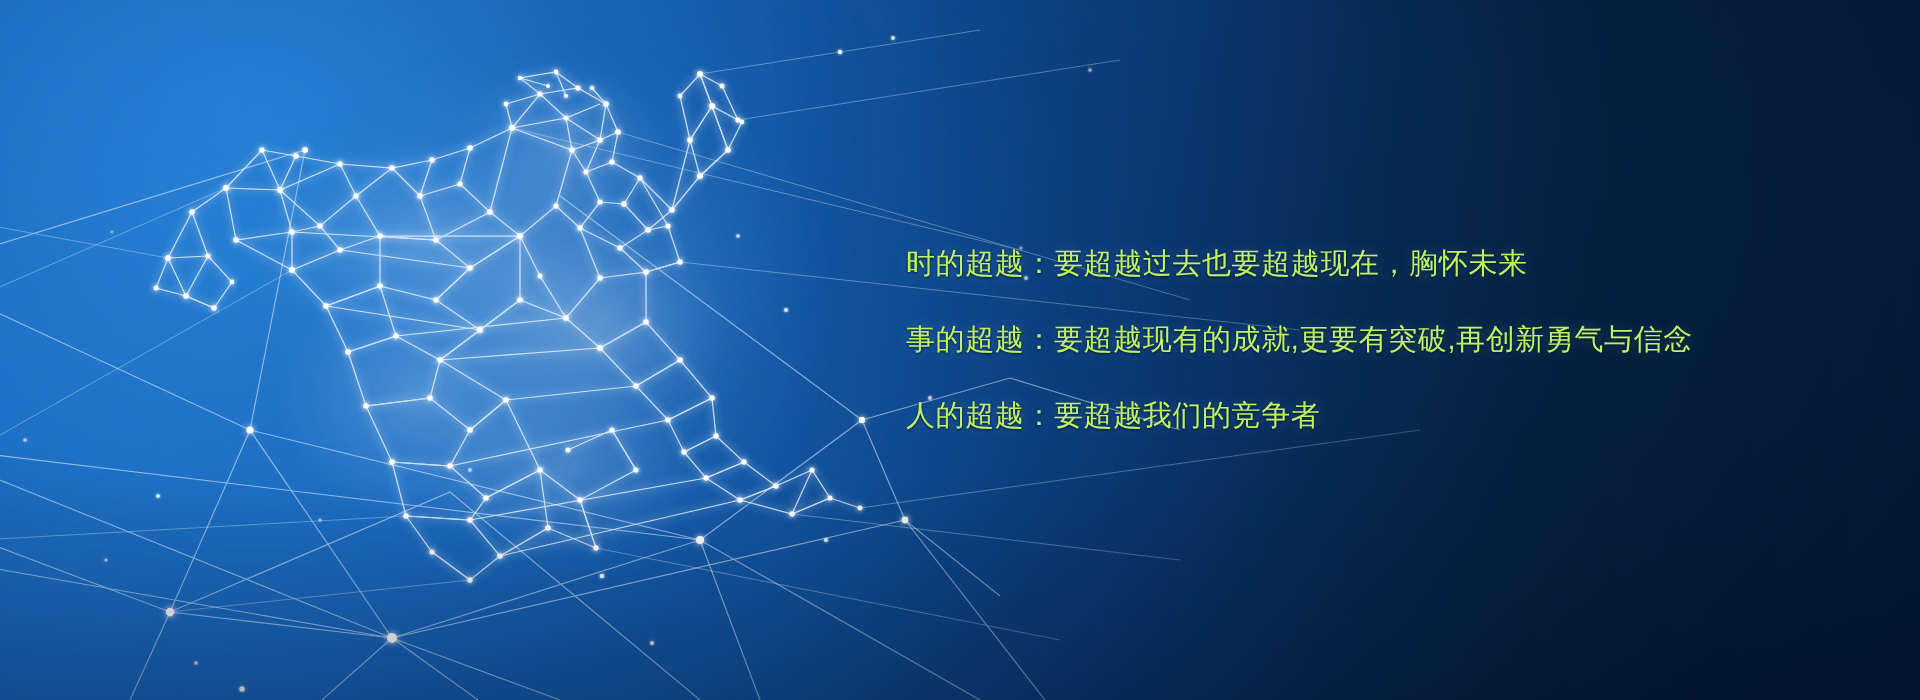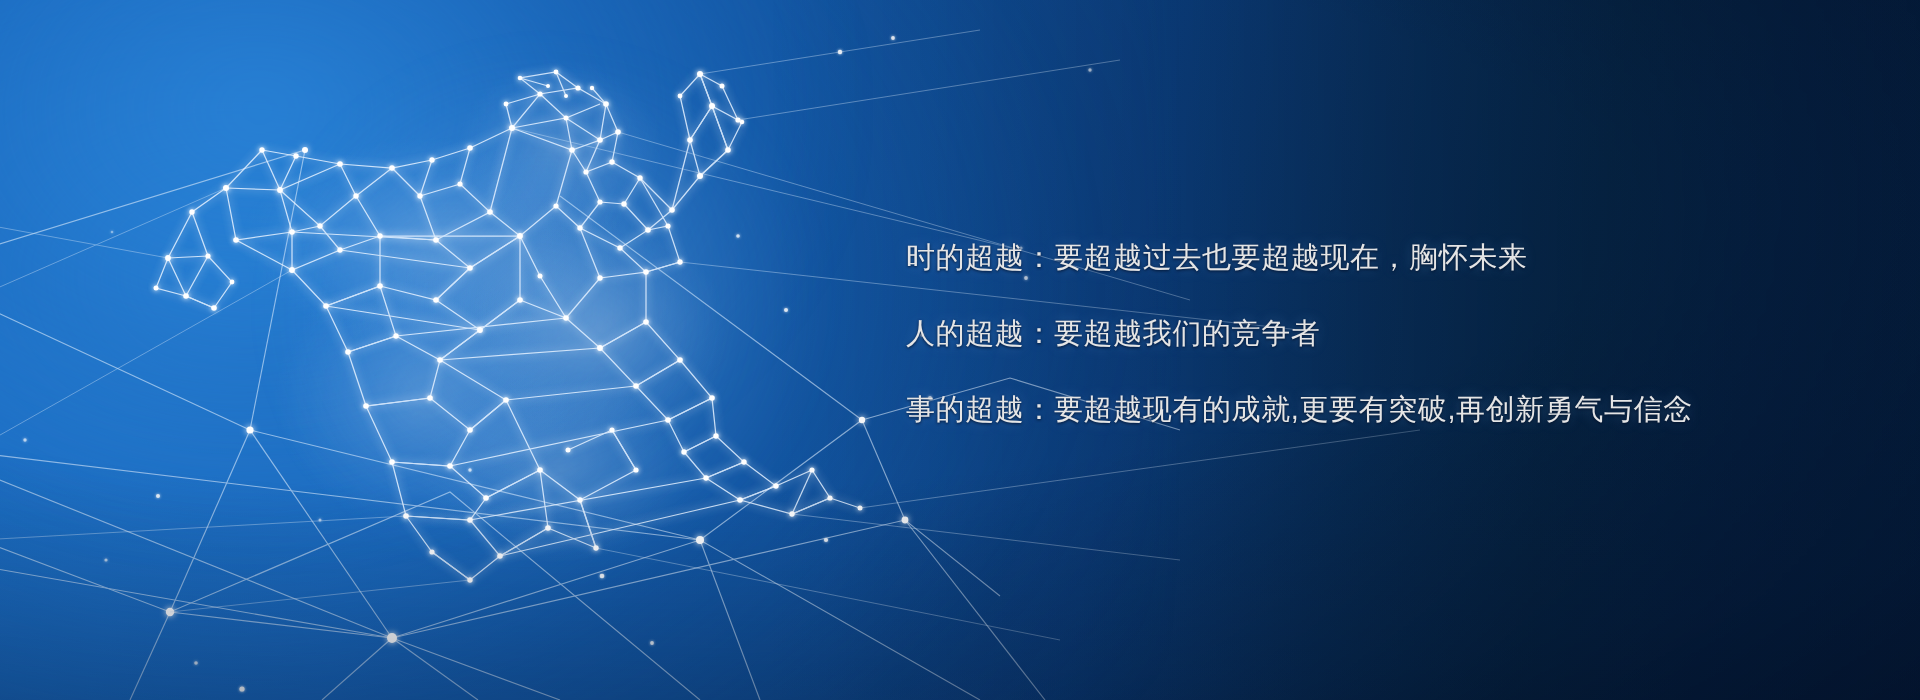--- a/index.html
+++ b/index.html
@@ -104,27 +104,27 @@
   }
 
   
   .text-block {
     position: absolute;
     left: 906px;
     top: 232px;
     width: 980px;
   }
   .tagline {
-    color: #e5e5e5;
+    color: #bef264;
     font-size: 29px;
     line-height: 1.0;
     letter-spacing: 0.6px;
     white-space: nowrap;
     text-shadow: 0 1px 3px rgba(0,12,34,0.85), 0 0 14px rgba(130,185,245,0.30);
-    margin: 11px 0 47px 0;
+    margin: 17px 0 47px 0;
     font-weight: 400;
   }
   .tagline:last-child { margin-bottom: 0; }
 </style>
 </head>
 <body>
 
 <div class="banner">
 
   <div class="bg-base"></div>
@@ -498,17 +498,17 @@
         <circle cx="432" cy="552" r="2.6"></circle>
       <circle cx="470" cy="580" r="2.7"></circle>
     </g>
   </svg>
 
   <div class="bg-vignette-right"></div>
   <div class="bg-vignette-bottom"></div>
 
   <div class="text-block">
     <p class="tagline">时的超越：要超越过去也要超越现在，胸怀未来</p>
+    <p class="tagline">事的超越：要超越现有的成就,更要有突破,再创新勇气与信念</p>
     <p class="tagline">人的超越：要超越我们的竞争者</p>
-    <p class="tagline">事的超越：要超越现有的成就,更要有突破,再创新勇气与信念</p>
   </div>
 
 </div>
 
 </body></html>

